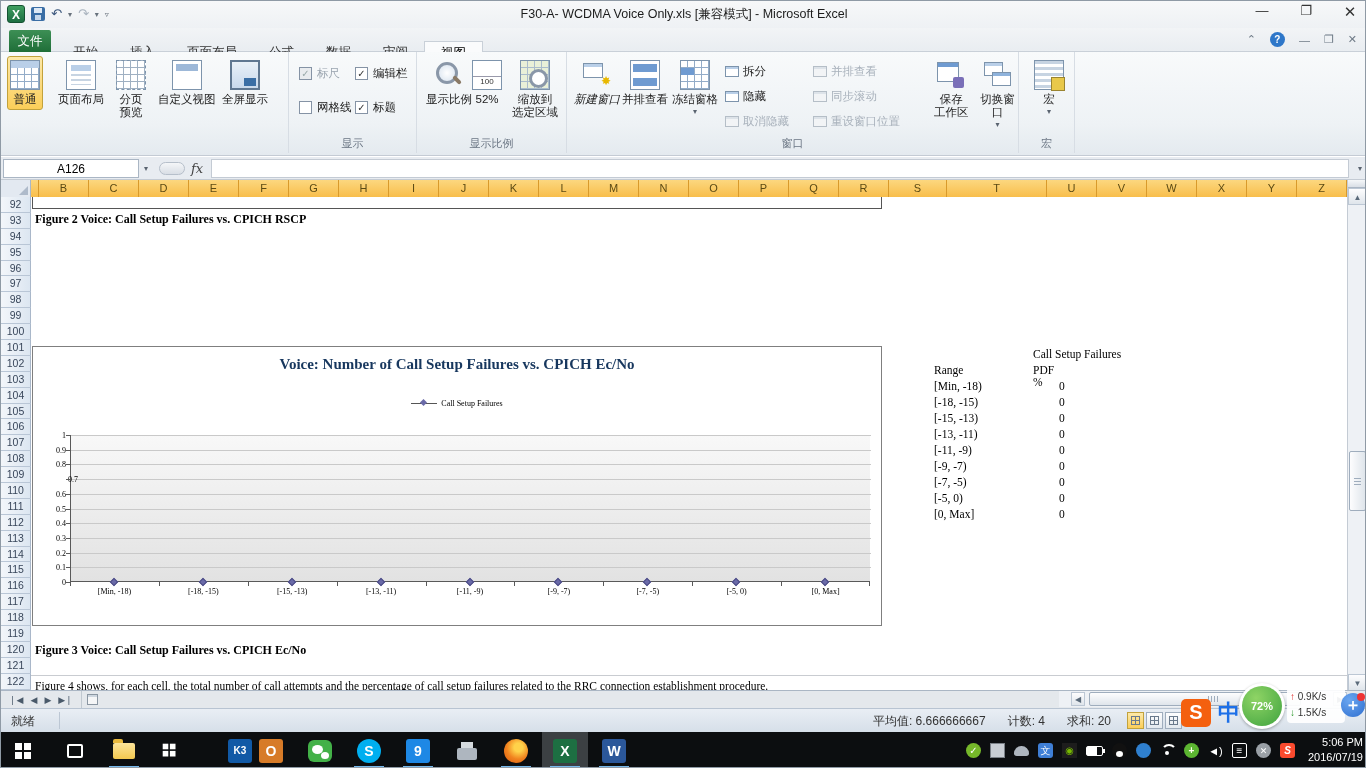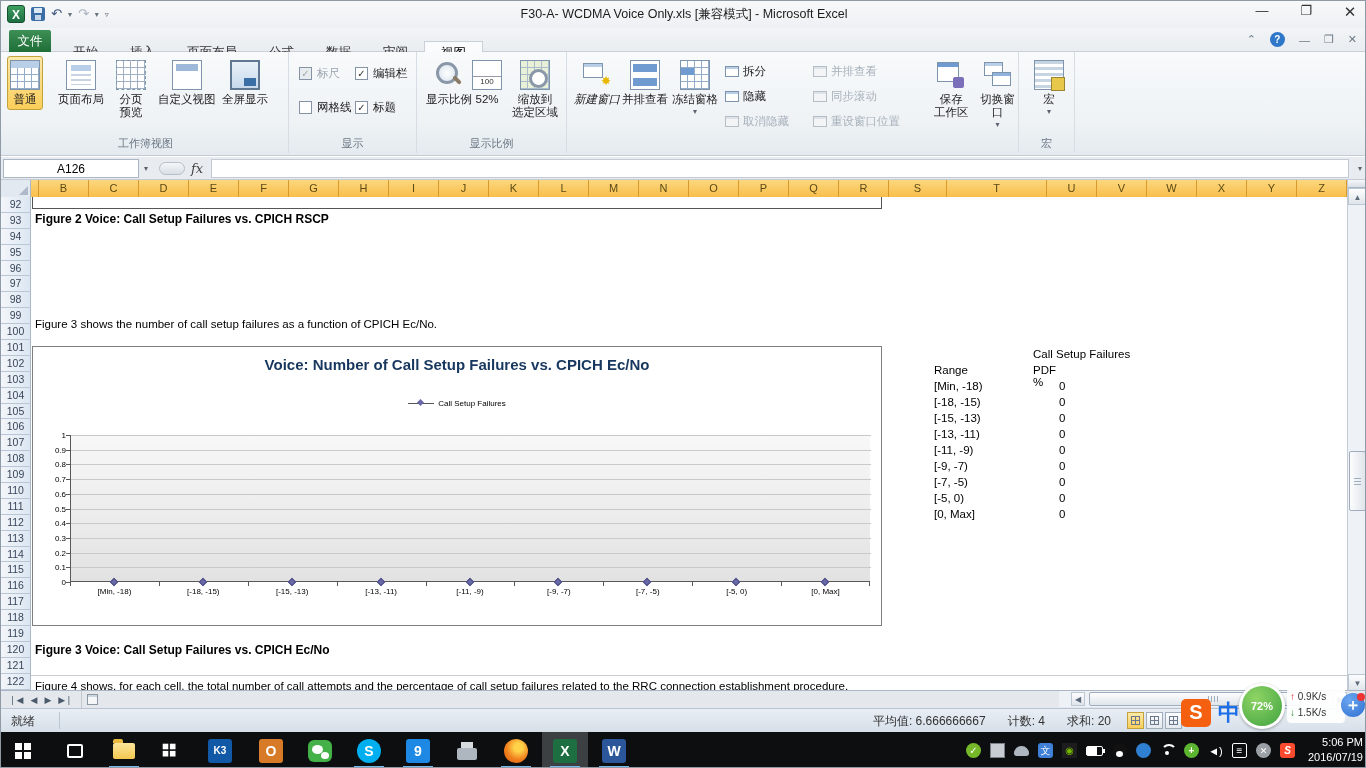--- a/index.html
+++ b/index.html
@@ -91,21 +91,21 @@
 
   
   #colheads{position:absolute;left:0;top:179px;width:1346px;height:17px;display:flex;background:#e9edf2;border-bottom:1px solid #c8a24a;}
   #select-all{width:30px;height:17px;background:#e3e9f1;border-right:1px solid #a9b7c9;position:relative;}
   #select-all::after{content:"";position:absolute;right:2px;bottom:2px;border-left:9px solid transparent;border-bottom:9px solid #aebaca;}
   .colhead{height:17px;background:linear-gradient(#fcd77f,#f8be4b);border-right:1px solid #d99a2b;font-size:11px;color:#5b4a14;text-align:center;line-height:16px;}
   #rowheads{position:absolute;left:0;top:196px;width:30px;height:493px;background:#eef2f7;}
   .rowhead{height:15.903px;background:linear-gradient(to right,#f3f6fa,#dce6f1);border-bottom:1px solid #b9c6d6;border-right:1px solid #a9b7c9;font-size:10.5px;color:#38465a;text-align:center;line-height:15px;}
 
   
-  #grid{position:absolute;left:30px;top:196px;width:1316px;height:493px;background:#fff;overflow:hidden;font-size:11.5px;color:#000;}
+  #grid{position:absolute;left:30px;top:196px;width:1316px;height:493px;background:#fff;overflow:hidden;font-size:11.5px;color:#000;font-family:Liberation Serif, serif;}
   #prev-chart-edge{position:absolute;left:1px;top:0;width:850px;height:12px;border-left:1px solid #555;border-right:1px solid #555;border-bottom:1px solid #555;}
   .cellbold{font-weight:bold;font-size:12px;white-space:nowrap;}
   .celltext{white-space:nowrap;}
   #hline-bottom{position:absolute;left:0;top:478px;width:1316px;height:1px;background:#c9ccd1;}
 
   
   #chart{position:absolute;left:1px;top:149px;width:850px;height:280px;background:#fff;border:1px solid #7f7f7f;}
   #chart-title{position:absolute;left:0;right:0;top:9px;text-align:center;font-size:15px;font-weight:bold;color:#17375e;}
   #legend{position:absolute;left:0;right:0;top:52px;display:flex;justify-content:center;align-items:center;gap:4px;}
   #legend .lline{width:26px;height:1px;background:#555;position:relative;}
@@ -248,21 +248,20 @@
     <span>⌃</span>
     <span class="help-circle">?</span>
     <span>—</span>
     <span>❐</span>
     <span>✕</span>
   </div>
 </div>
 
 <div id="ribbon">
   <div class="rgroup" id="g-views" style="left:2px;width:286px;">
-    <div class="rgroup-label">工作簿视图</div>
   <div class="bigbtn on" style="left: 4px;">
         <div class="bicon i-grid"></div>
         <div class="blabel">普通</div>
       </div>
       <div class="bigbtn" style="left: 52px;">
         <div class="bicon i-pagelayout"></div>
         <div class="blabel">页面布局</div>
       </div>
       <div class="bigbtn" style="left: 110px;">
         <div class="bicon i-pagebreak"></div>
@@ -307,20 +306,21 @@
         <div class="bicon i-100"></div>
         <div class="blabel">52%</div>
       </div>
       <div class="bigbtn" style="left: 92px;">
         <div class="bicon i-zoomsel"></div>
         <div class="blabel">缩放到
 选定区域</div>
       </div>
     </div>
   <div class="rgroup" id="g-window" style="left:566px;width:452px;">
+    <div class="rgroup-label">窗口</div>
   <div class="bigbtn" style="left: 4px; font-style: italic;">
         <div class="bicon i-newwin"></div>
         <div class="blabel">新建窗口</div>
       </div>
       <div class="bigbtn" style="left: 52px;">
         <div class="bicon i-arrange"></div>
         <div class="blabel">并排查看</div>
       </div>
       <div class="bigbtn" style="left: 102px;">
         <div class="bicon i-freeze"></div>
@@ -441,21 +441,20 @@
     <div class="rowhead">118</div>
     <div class="rowhead">119</div>
     <div class="rowhead">120</div>
     <div class="rowhead">121</div>
     <div class="rowhead">122</div>
   </div>
 
 <div id="grid">
   <div id="prev-chart-edge"></div>
   <div class="cellbold" style="position:absolute;left:4px;top:15px;">Figure 2  Voice: Call Setup Failures vs. CPICH RSCP</div>
-  <div class="celltext" style="position:absolute;left:4px;top:121px;">Figure 3  shows the number of call setup failures as a function of CPICH Ec/No.</div>
 
   <div id="chart">
     <div id="chart-title">Voice: Number of Call Setup Failures vs. CPICH Ec/No</div>
     <div id="legend">
       <div class="lline"></div>
       <div class="ltext">Call Setup Failures</div>
     </div>
     <div id="plot">
         <div class="gridline" style="top: 0px;"></div>
         <div class="gridline" style="top: 14.7px;"></div>
@@ -468,21 +467,21 @@
         <div class="gridline" style="top: 117.6px;"></div>
         <div class="gridline" style="top: 132.3px;"></div>
       </div>
     <div id="ylabels">
         <div class="ylab" style="left: 5px; top: 84px;">1</div>
         <div class="ytick" style="left: 33px; top: 88px;"></div>
         <div class="ylab" style="left: 5px; top: 98.7px;">0.9</div>
         <div class="ytick" style="left: 33px; top: 102.7px;"></div>
         <div class="ylab" style="left: 5px; top: 113.4px;">0.8</div>
         <div class="ytick" style="left: 33px; top: 117.4px;"></div>
-        <div class="ylab" style="left: 5px; top: 128.1px; text-align: right;">0.7</div>
+        <div class="ylab" style="left: 17px; top: 128.1px; text-align: right;">0.7</div>
         <div class="ytick" style="left: 33px; top: 132.1px;"></div>
         <div class="ylab" style="left: 5px; top: 142.8px;">0.6</div>
         <div class="ytick" style="left: 33px; top: 146.8px;"></div>
         <div class="ylab" style="left: 5px; top: 157.5px;">0.5</div>
         <div class="ytick" style="left: 33px; top: 161.5px;"></div>
         <div class="ylab" style="left: 5px; top: 172.2px;">0.4</div>
         <div class="ytick" style="left: 33px; top: 176.2px;"></div>
         <div class="ylab" style="left: 5px; top: 186.9px;">0.3</div>
         <div class="ytick" style="left: 33px; top: 190.9px;"></div>
         <div class="ylab" style="left: 5px; top: 201.6px;">0.2</div>
@@ -603,21 +602,21 @@
       </div>
       <div class="tb-slot" style="left: 51px;">
         <div class="taskview-i"></div>
       </div>
       <div class="tb-slot open" style="left: 100px;">
         <div class="folder-i"></div>
       </div>
       <div class="tb-slot" style="left: 149px;">
         <div class="store-i"></div>
       </div>
-      <div class="tb-slot" style="left: 196px;">
+      <div class="tb-slot" style="left: 216px;">
         <div class="appletter" style="background: rgb(17, 89, 166); font-size: 10px;">K3</div>
       </div>
       <div class="tb-slot" style="left: 247px;">
         <div class="appletter" style="background: rgb(215, 123, 40);">O</div>
       </div>
       <div class="tb-slot" style="left: 296px;">
         <div class="wechat-i"></div>
       </div>
       <div class="tb-slot open" style="left: 345px;">
         <div class="appletter round" style="background: rgb(0, 175, 240);">S</div>

